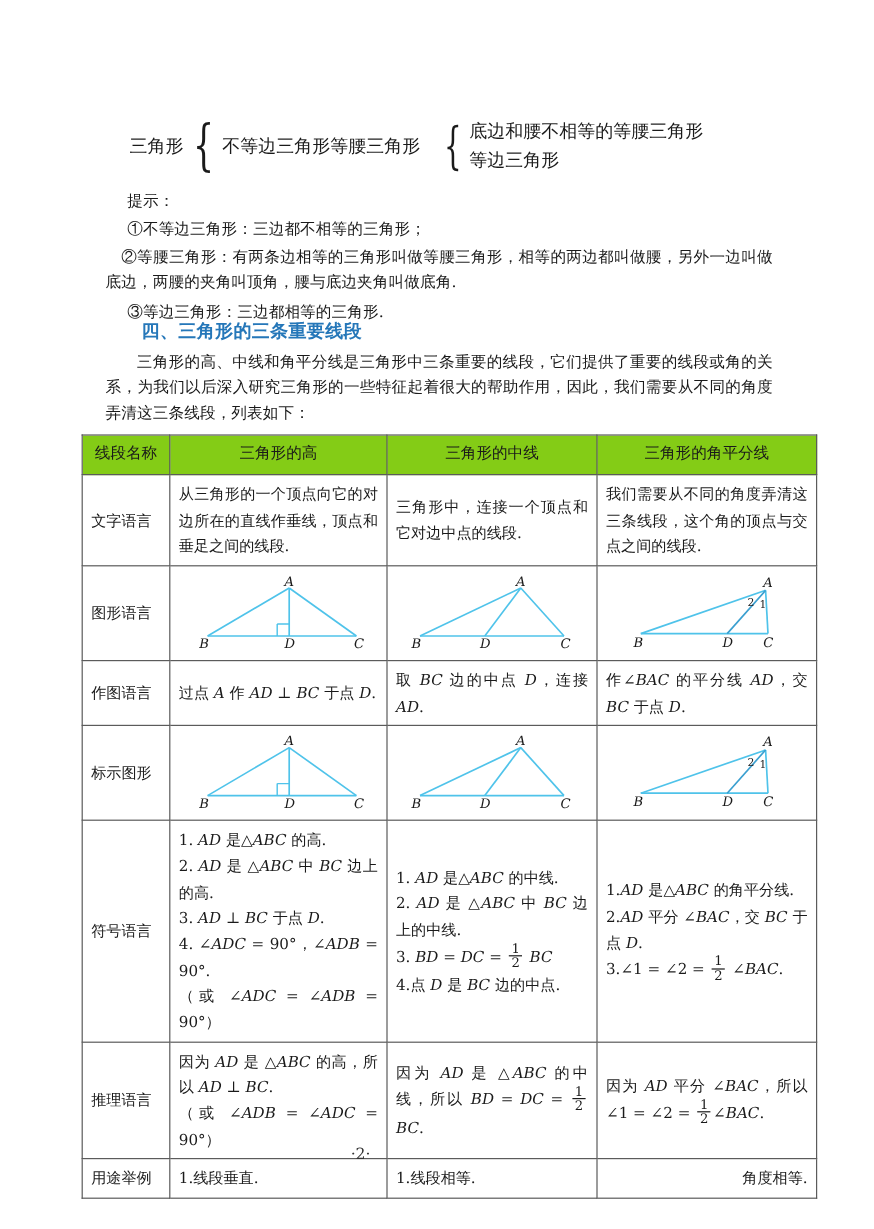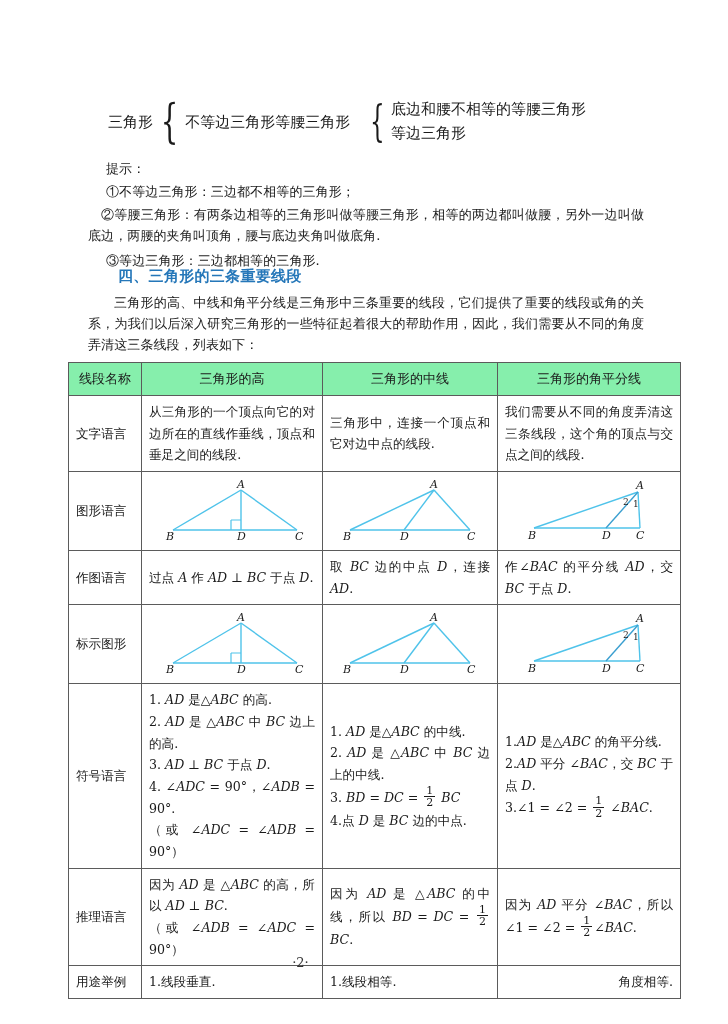--- a/index.html
+++ b/index.html
@@ -88,21 +88,21 @@
     table-layout: fixed;
   }
   table.maintable td, table.maintable th {
     border: 1px solid #5b5b5b;
     vertical-align: middle;
     padding: 5px 7px;
     font-size: 12.6px;
     line-height: 1.72;
   }
   table.maintable thead th {
-    background: #86efac;
+    background: #84cc16;
     text-align: center;
     font-weight: normal;
     font-size: 13px;
     height: 24px;
     padding: 4px 2px;
   }
   .col-label {
     width: 68px;
     text-align: left;
     font-size: 12.6px;

